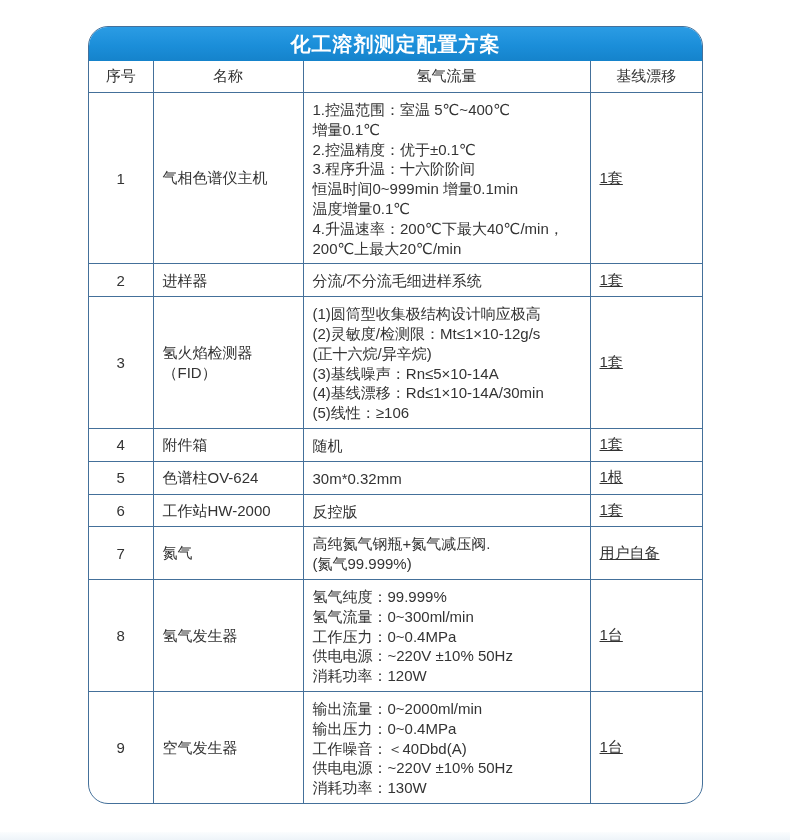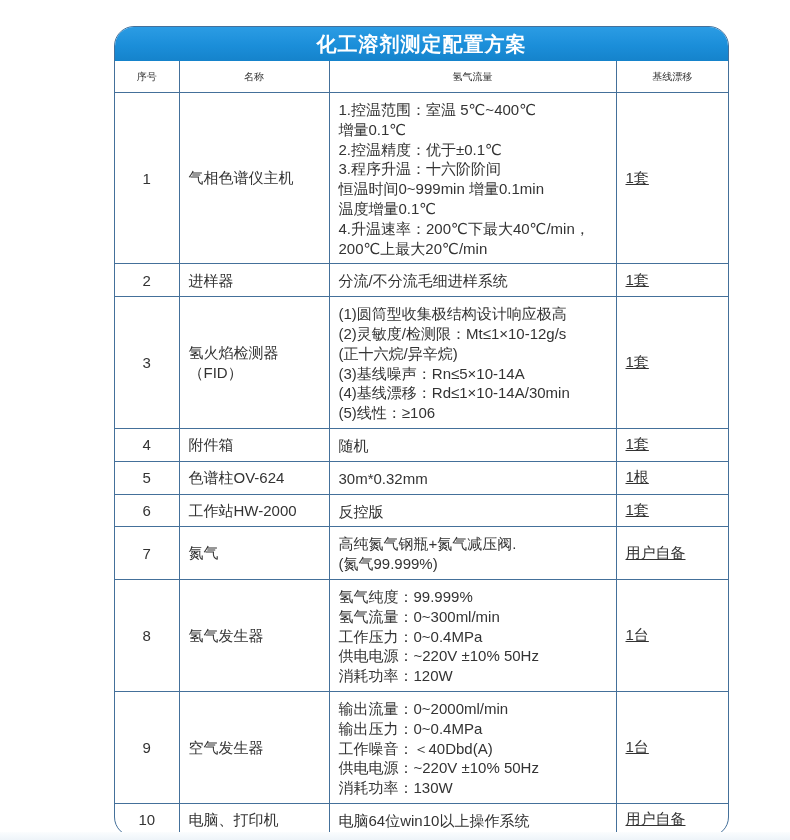--- a/index.html
+++ b/index.html
@@ -18,21 +18,20 @@
   .card {
     position: absolute;
     left: 88px;
     top: 26px;
     width: 615px;
     border: 1px solid #44709a;
     border-radius: 20px;
     overflow: hidden;
     background: #ffffff;
     box-sizing: border-box;
-    margin-left: 26px;
   }
   .title-bar {
     height: 34px;
     background: linear-gradient(180deg, #2b9ce4 0%, #1b8ed9 55%, #1583cb 100%);
     display: flex;
     align-items: center;
     justify-content: center;
   }
   .title-bar span {
     color: #ffffff;
@@ -57,21 +56,21 @@
     font-weight: 400;
   }
   table.config tr > *:first-child { border-left: none; }
   table.config tr > *:last-child  { border-right: none; }
   table.config thead th { border-top: none; text-align: center; }
   table.config tbody tr:last-child td { border-bottom: none; }
   table.config th {
     height: 31px;
     text-align: left;
     padding: 0 10px;
-    font-size: 10px;
+    font-size: 15px;
   }
   table.config th.h-no { text-align: center; padding: 0; }
   td.cell-no {
     text-align: center;
     padding: 5px 2px;
   }
   td.cell-name {
     padding: 5px 2px 5px 9px;
     line-height: 1.3;
   }
@@ -186,23 +185,17 @@
           <tr>
             <td class="cell-no">9</td>
             <td class="cell-name">空气发生器</td>
             <td class="cell-spec">输出流量：0~2000ml/min
 输出压力：0~0.4MPa
 工作噪音：＜40Dbd(A)
 供电电源：~220V ±10% 50Hz
 消耗功率：130W</td>
             <td class="cell-qty">1台</td>
           </tr>
-          <tr>
-            <td class="cell-no">10</td>
-            <td class="cell-name">电脑、打印机</td>
-            <td class="cell-spec">电脑64位win10以上操作系统</td>
-            <td class="cell-qty">用户自备</td>
-          </tr>
         </tbody>
     </table>
   </div>
   <div class="bottom-strip"></div>
 </div>
 
 </body></html>

